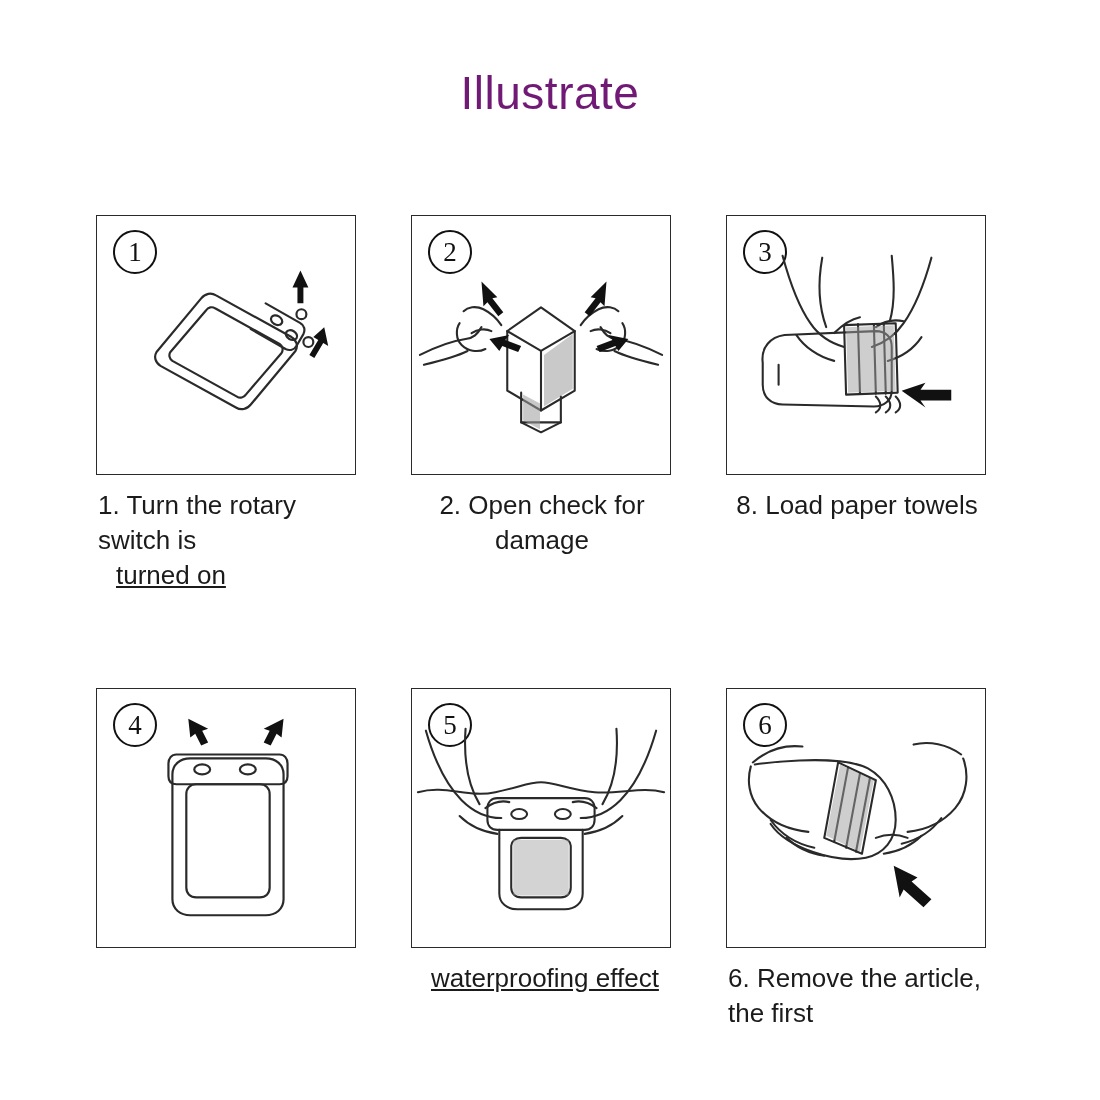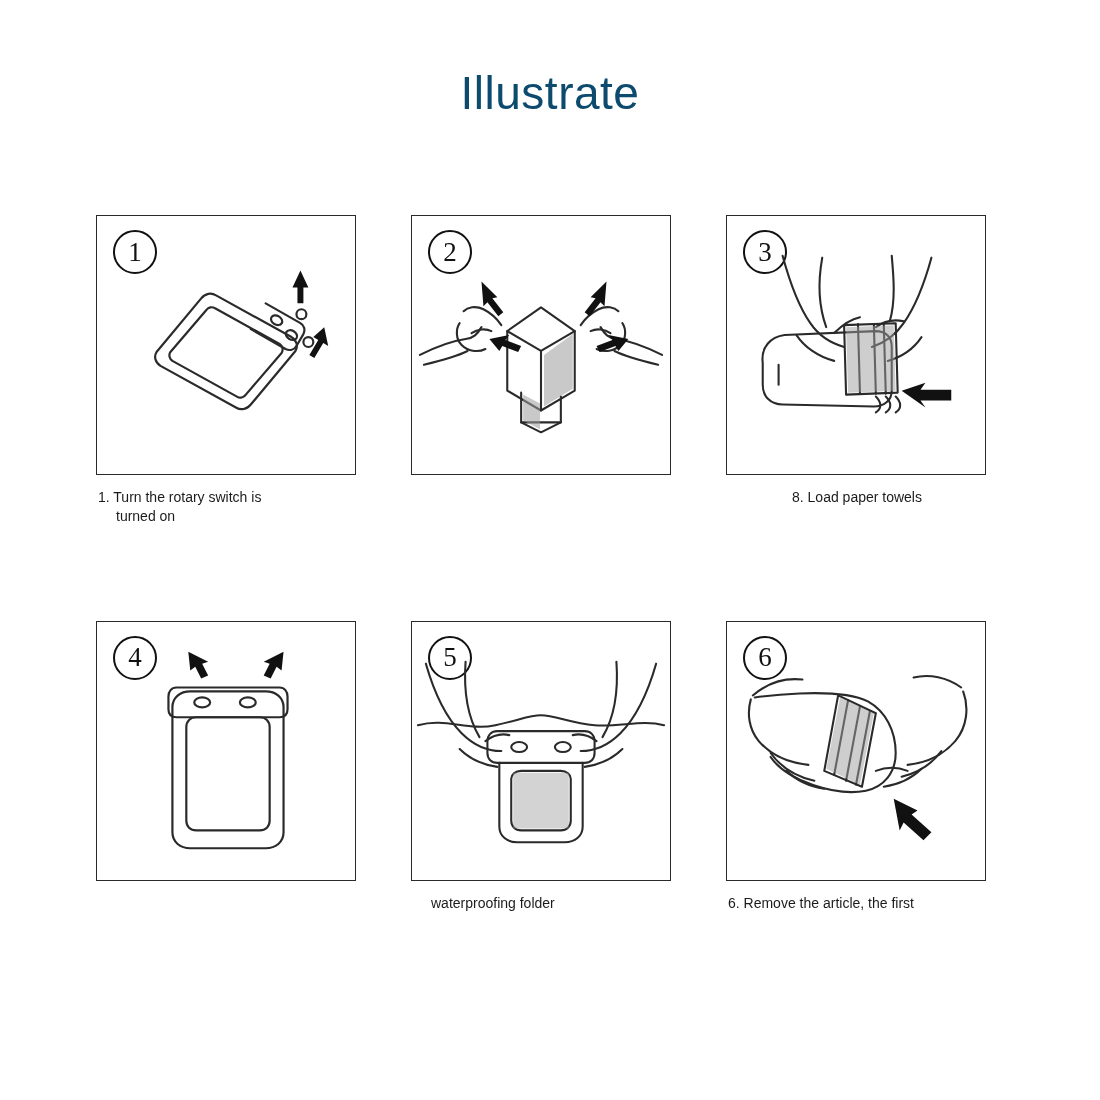--- a/index.html
+++ b/index.html
@@ -22,21 +22,21 @@
   }
   .title {
     position: absolute;
     top: 66px;
     left: 0;
     width: 1100px;
     text-align: center;
     font-size: 46px;
     font-weight: 400;
     letter-spacing: 0.5px;
-    color: #0c4a6e;
+    color: #701a75;
   }
   .grid {
     position: absolute;
     top: 215px;
     left: 96px;
     width: 920px;
     display: grid;
     grid-template-columns: 262px 53px 262px 53px 262px;
     grid-template-rows: auto auto;
     row-gap: 95px;
@@ -71,28 +71,28 @@
     color: #111;
     background: #fff;
   }
   .art {
     position: absolute;
     inset: 0;
   }
   .art svg { display: block; width: 100%; height: 100%; }
   .caption {
     margin-top: 13px;
-    font-size: 14px;
+    font-size: 26px;
     line-height: 1.35;
     color: #1b1b1b;
     text-align: center;
     padding: 0 2px;
   }
   .caption.left { text-align: left; }
-  .cap-line2 { display: block; }
+  .cap-line2 { display: block; text-decoration: underline; }
 </style>
 </head>
 <body>
 
 <div class="page">
 
   <div class="title">Illustrate</div>
 
   <div class="grid">
 
@@ -165,20 +165,23 @@
 
               <path d="M182 124 L162 120 L166 125 L150 131 L153 137 L169 131 L172 136 Z" transform="translate(36,0)"></path>
 
               <path d="M70 66 L86 82 L81 83 L92 97 L87 101 L76 87 L72 91 Z"></path>
 
               <path d="M196 66 L180 82 L185 83 L174 97 L179 101 L190 87 L194 91 Z"></path>
             </g>
           </svg>
         </div>
       </div>
+      <div class="caption">
+        <span>2. Open check for damage</span>
+      </div>
     </div>
 
     <div class="spacer"></div>
 
     <div class="cell">
       <div class="panel">
         <div class="step-badge">3</div>
         <div class="art">
           <svg viewBox="0 0 260 260" xmlns="http://www.w3.org/2000/svg">
             <g fill="none" stroke="#2a2a2a" stroke-width="2.1" stroke-linejoin="round" stroke-linecap="round">
@@ -273,21 +276,21 @@
               <path d="M88 142 C88 142 88 204 88 206 C88 216 96 222 106 222 L154 222 C164 222 172 216 172 206 L172 142"></path>
               <path d="M100 158 C100 154 104 150 110 150 L150 150 C156 150 160 154 160 158 L160 200 C160 206 156 210 150 210 L110 210 C104 210 100 206 100 200 Z"></path>
             </g>
             <g fill="#9e9e9e" opacity="0.45">
               <path d="M102 152 L158 152 L158 208 L102 208 Z"></path>
             </g>
           </svg>
         </div>
       </div>
       <div class="caption left">
-        <span class="cap-line2" style="padding-left:18px">waterproofing folder</span>
+        <span class="cap-line2" style="padding-left:18px">waterproofing effect</span>
       </div>
     </div>
 
     <div class="spacer"></div>
 
     <div class="cell">
       <div class="panel">
         <div class="step-badge">6</div>
         <div class="art">
           <svg viewBox="0 0 260 260" xmlns="http://www.w3.org/2000/svg">

